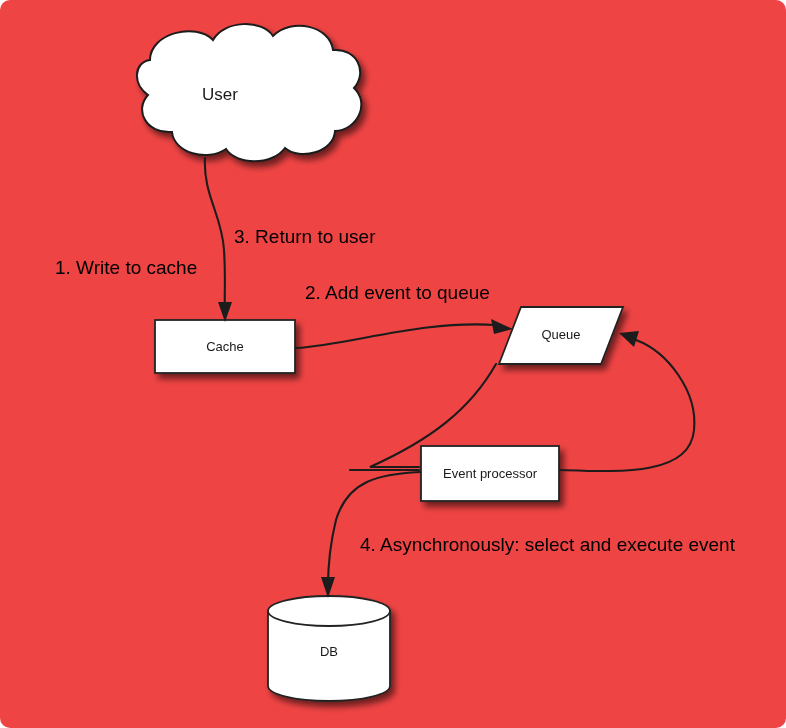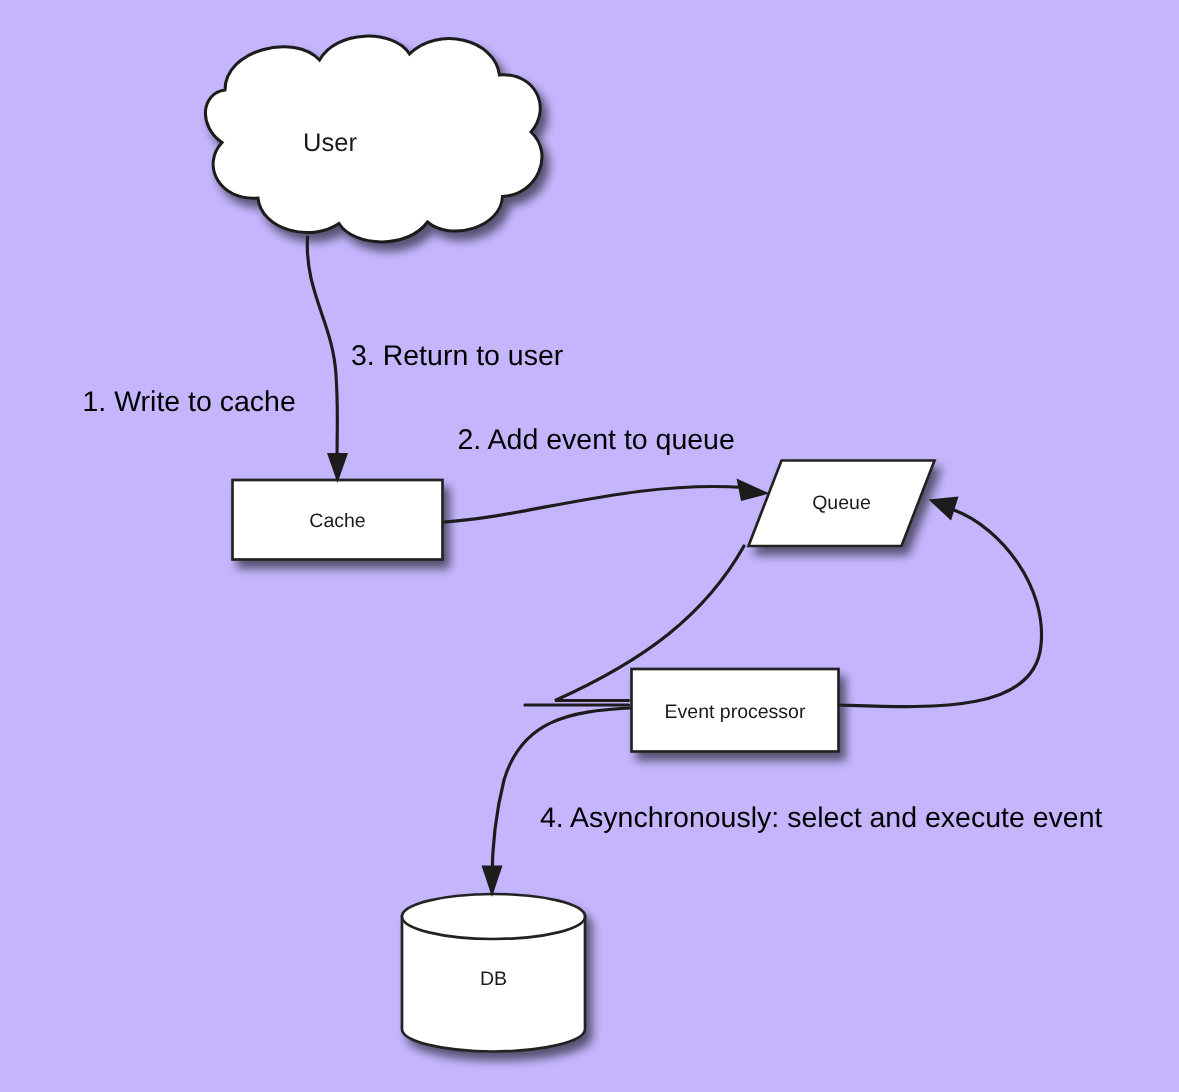--- a/index.html
+++ b/index.html
@@ -8,22 +8,23 @@
     background: #ffffff;
   }
   body {
     font-family: "Liberation Sans", sans-serif;
     color: #000000;
   }
   #canvas {
     position: relative;
     width: 786px;
     height: 728px;
-    background: #c4b5fd;
+    background: #ef4444;
     overflow: hidden;
+    border-radius: 10px;
   }
   #diagram-svg {
     position: absolute;
     left: 0;
     top: 0;
     width: 786px;
     height: 728px;
   }
   .node-label {
     font-family: "Liberation Sans", sans-serif;

